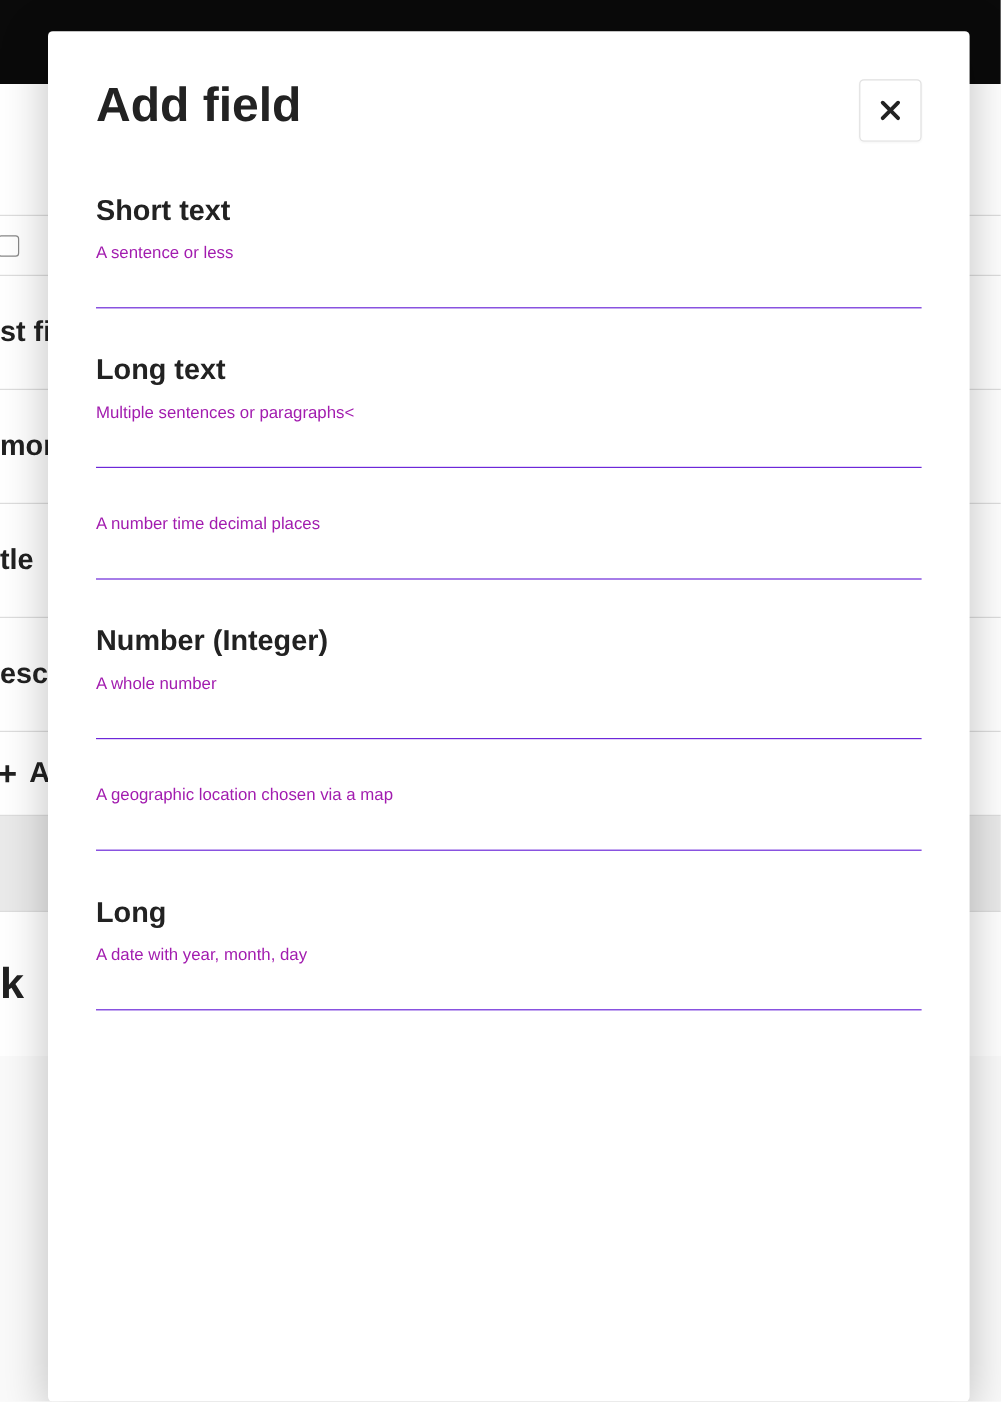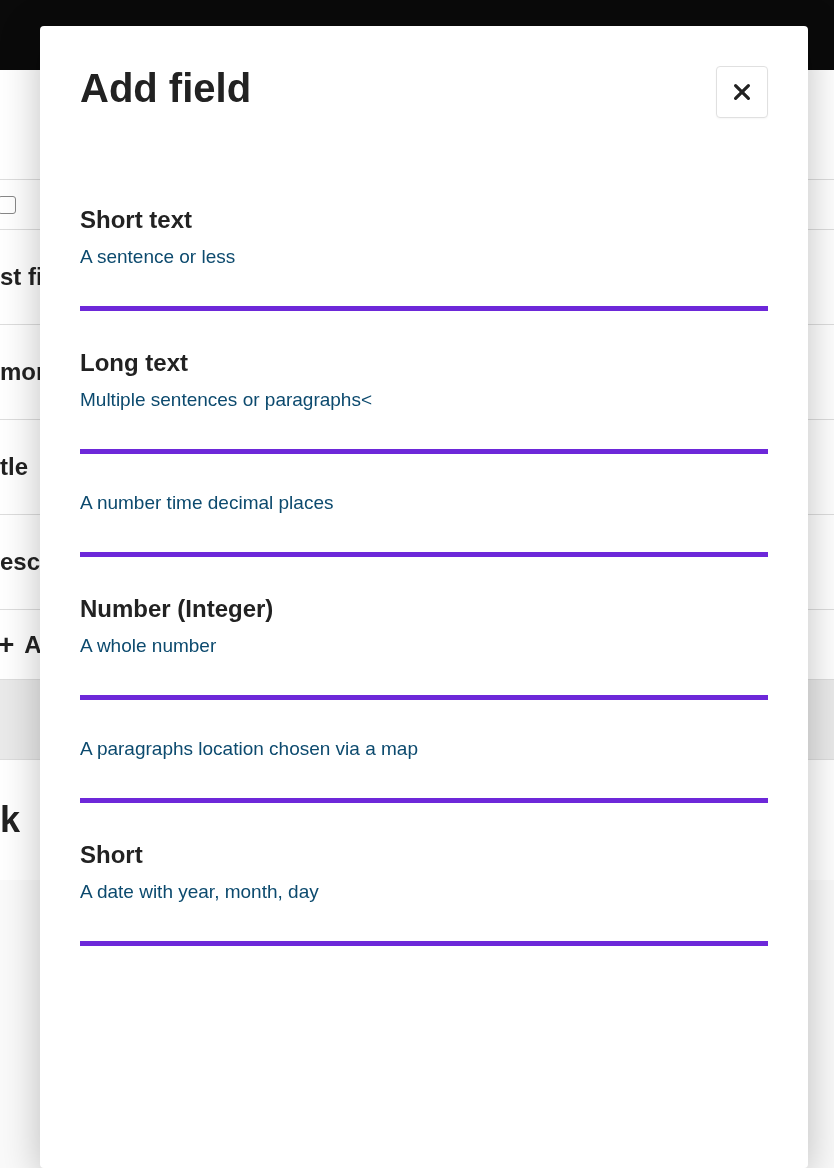--- a/index.html
+++ b/index.html
@@ -108,21 +108,21 @@
       background: #fff;
       border-radius: 4px;
       box-shadow: 0 8px 40px rgba(0,0,0,0.25);
       padding: 40px 40px 0 40px;
       overflow: hidden;
     }
     .modal-header {
       display: flex;
       justify-content: space-between;
       align-items: flex-start;
-      margin-bottom: 88px;
+      margin-bottom: 44px;
     }
     .modal-title {
       font-size: 40px;
       font-weight: 700;
       color: #222;
     }
     .close-btn {
       width: 52px;
       height: 52px;
       border: 1px solid #e0e0e0;
@@ -139,35 +139,35 @@
     .close-btn svg {
       width: 22px;
       height: 22px;
     }
     .field-list {
       display: flex;
       flex-direction: column;
     }
     .field-option {
       padding: 38px 0 38px 0;
-      border-bottom: 5px solid #6d28d9;
+      border-bottom: 1px solid #6d28d9;
       cursor: pointer;
     }
     .field-option:first-child {
       padding-top: 0;
     }
     .field-title {
       font-size: 24px;
       font-weight: 600;
       color: #222;
       margin-bottom: 12px;
     }
     .field-desc {
-      font-size: 19px;
-      color: #0c4a6e;
+      font-size: 14px;
+      color: #a21caf;
       font-weight: 400;
     }
   </style>
 </head>
 <body>
 
 <div class="topbar"></div>
 
 <div class="background-content">
   <div class="bg-blank"></div>
@@ -216,20 +216,20 @@
       <div class="field-desc">Multiple sentences or paragraphs&lt;</div>
     </div>
     <div class="field-option">
       <div class="field-desc">A number time decimal places</div>
     </div>
     <div class="field-option">
       <div class="field-title">Number (Integer)</div>
       <div class="field-desc">A whole number</div>
     </div>
     <div class="field-option">
-      <div class="field-desc">A paragraphs location chosen via a map</div>
-    </div>
-    <div class="field-option">
-      <div class="field-title">Short</div>
+      <div class="field-desc">A geographic location chosen via a map</div>
+    </div>
+    <div class="field-option">
+      <div class="field-title">Long</div>
       <div class="field-desc">A date with year, month, day</div>
     </div>
   </div>
 </div>
 
 </body></html>

